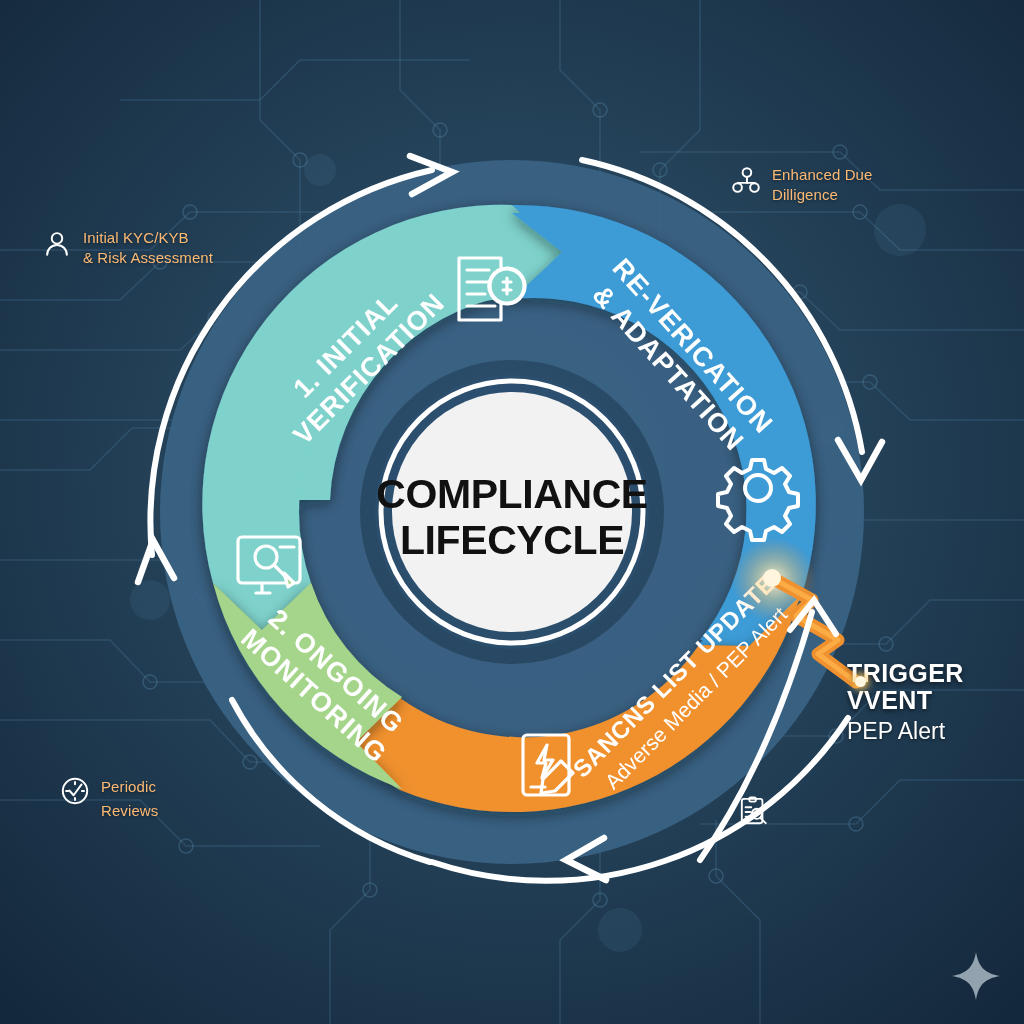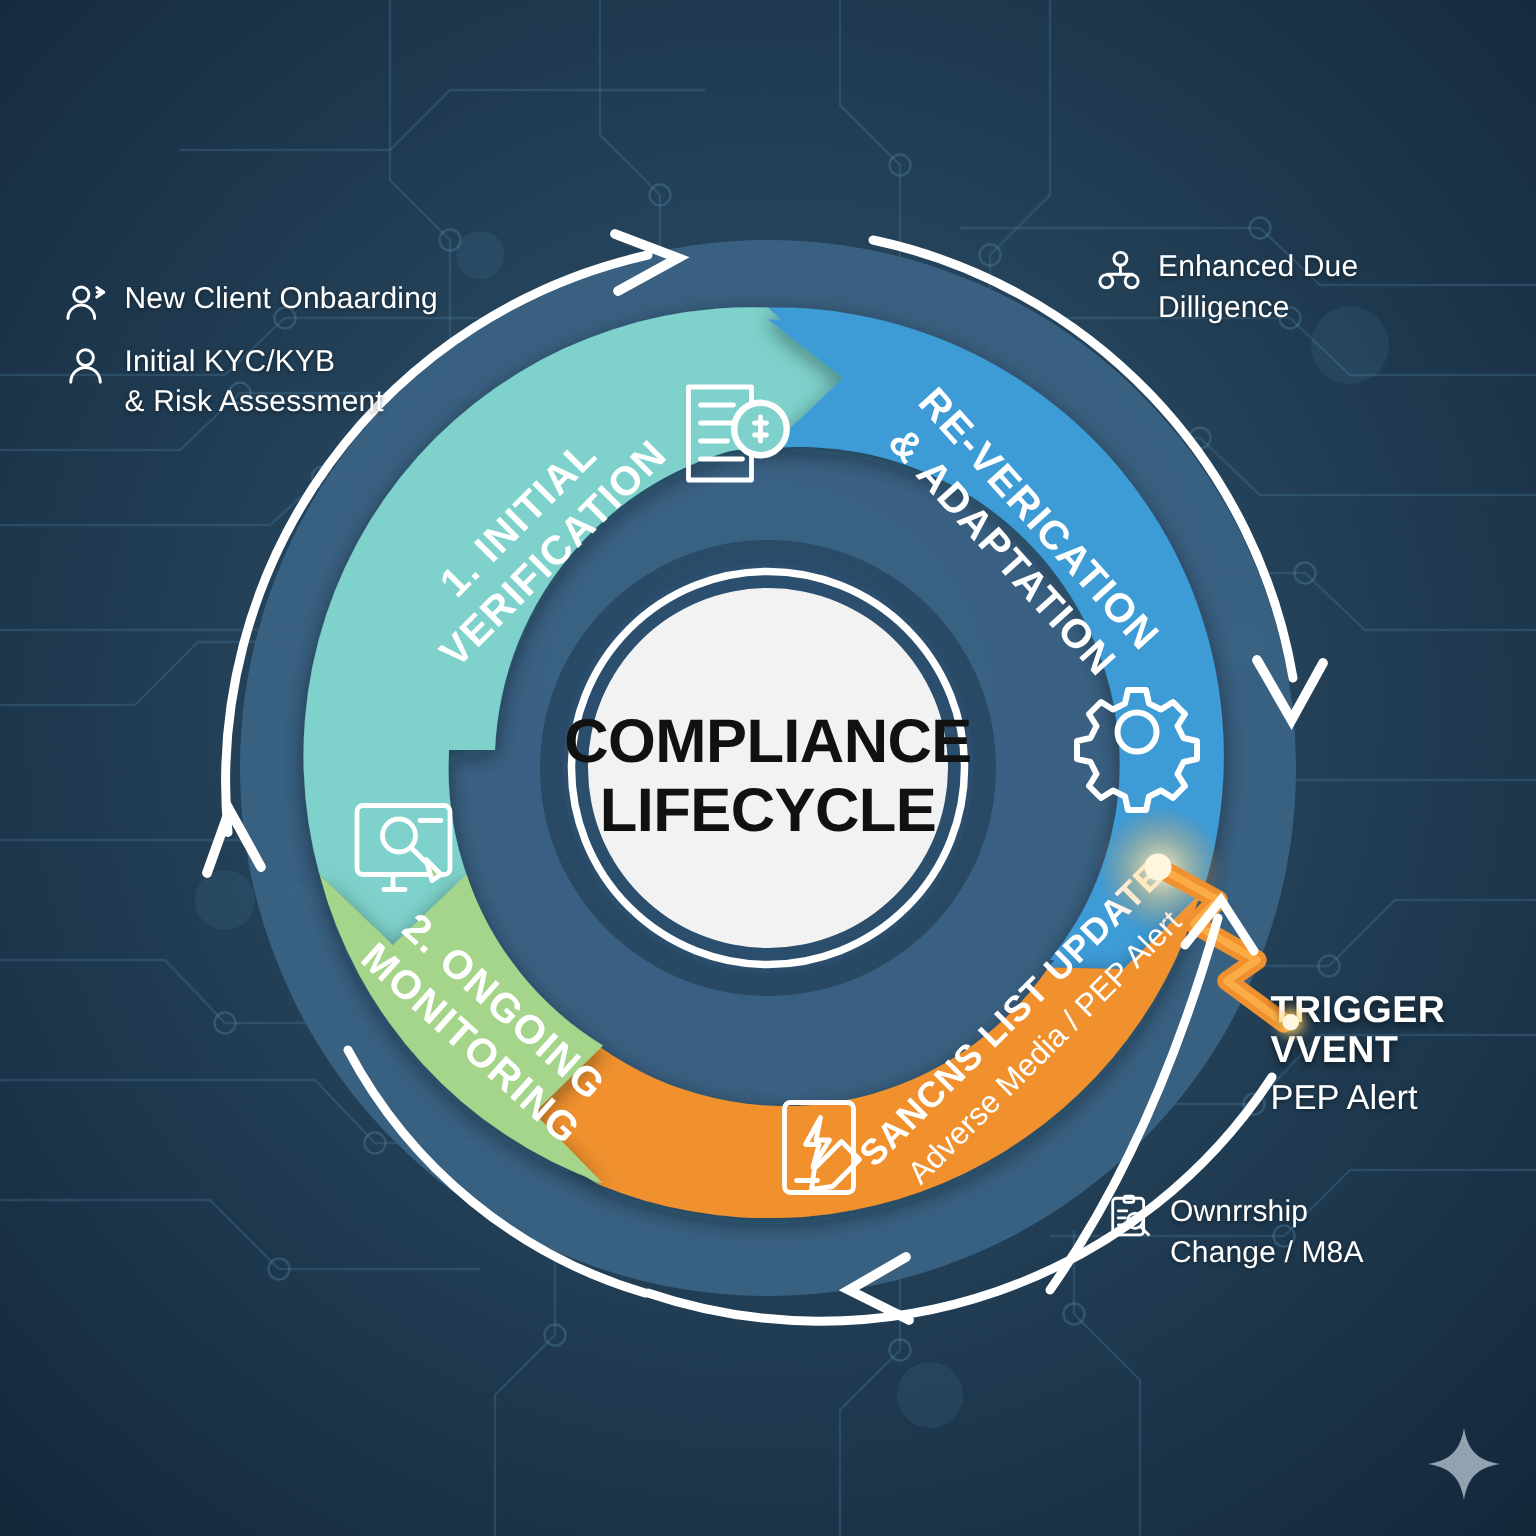--- a/index.html
+++ b/index.html
@@ -7,21 +7,21 @@
     width:1024px;height:1024px;overflow:hidden;
     font-family:"Liberation Sans", sans-serif;
     background:#1d3347;
   }
   #stage{position:relative;width:1024px;height:1024px;overflow:hidden;}
   #bg{position:absolute;inset:0;}
   #diagram{position:absolute;inset:0;}
   .anno{position:absolute;display:flex;align-items:flex-start;gap:11px;}
   .anno .ico{flex:0 0 auto;width:30px;height:30px;margin-top:1px;}
   .anno .txt{
-    color:#ffffff;font-size:20px;line-height:1.34;
+    color:#fdba74;font-size:15px;line-height:1.34;
     font-family:"Liberation Sans", sans-serif;
     letter-spacing:.1px;
     text-shadow:0 1px 3px rgba(0,0,0,.45);
     white-space:pre-line;
   }
   #anno-onboarding{left:42px;top:186px;}
   #anno-kyc{left:42px;top:228px;}
   #anno-edd{left:731px;top:165px;}
   #anno-ownership{left:739px;top:795px;}
   #anno-periodic{left:60px;top:775px;}
@@ -283,29 +283,20 @@
       <path d="M 772 578 L 812 600 L 796 616 L 838 640 L 818 654 L 856 682" fill="none" stroke="#ffb64d" stroke-width="5" stroke-linecap="round" stroke-linejoin="round" opacity=".75"></path>
       <circle cx="772" cy="578" r="9" fill="#fff6dd"></circle>
     </g>
 
     <g fill="none" stroke="#ffffff" stroke-width="6" stroke-linecap="round">
       <path d="M 700 860 Q 770 760 812 612"></path>
       <path d="M 790 630 L 814 600 L 836 634"></path>
     </g>
   </svg>
 
-  <div class="anno" id="anno-onboarding">
-    <svg class="ico" viewBox="0 0 32 32" fill="none" stroke="#ffffff" stroke-width="2.1" stroke-linecap="round" stroke-linejoin="round">
-      <circle cx="13" cy="10" r="5.4"></circle>
-      <path d="M3.5 27 a9.5 9.5 0 0 1 19 0"></path>
-      <path d="M24 5 l5 3.4 -5 3.4"></path>
-      <path d="M24.5 8.4 h4.2"></path>
-    </svg>
-    <div class="txt">New Client Onbaarding</div>
-  </div>
 
   <div class="anno" id="anno-kyc">
     <svg class="ico" viewBox="0 0 32 32" fill="none" stroke="#ffffff" stroke-width="2.1" stroke-linecap="round" stroke-linejoin="round">
       <circle cx="16" cy="10" r="5.6"></circle>
       <path d="M5.5 27.5 a10.5 10.5 0 0 1 21 0"></path>
     </svg>
     <div class="txt">Initial KYC/KYB
 &amp; Risk Assessment</div>
   </div>
 
@@ -322,24 +313,31 @@
   </div>
 
   <div class="anno" id="anno-ownership">
     <svg class="ico" viewBox="0 0 32 32" fill="none" stroke="#ffffff" stroke-width="2" stroke-linecap="round" stroke-linejoin="round">
       <rect x="3" y="3" width="22" height="26" rx="2.5"></rect>
       <rect x="11" y="1.5" width="7" height="4.5" rx="1.5"></rect>
       <path d="M7 12 h6 M7 17 h5 M7 22 h6"></path>
       <circle cx="19" cy="19" r="5.4"></circle>
       <path d="M23 23.5 l5.5 5.5"></path>
     </svg>
-    <div class="txt">Ownrrship
-Change / M8A</div>
-  </div>
-
+  </div>
+
+  <div class="anno" id="anno-periodic">
+    <svg class="ico" viewBox="0 0 32 32" fill="none" stroke="#ffffff" stroke-width="2.1" stroke-linecap="round" stroke-linejoin="round">
+      <circle cx="16" cy="16" r="13"></circle>
+      <path d="M16 6.5 v2.2 M16 23.4 v2.2 M6.5 16 h2.2 M23.4 16 h2.2"></path>
+      <path d="M10 15.5 l4.5 5 L 23 9"></path>
+    </svg>
+    <div class="txt">Periodic
+Reviews</div>
+  </div>
 
 
   <div id="trigger">
     <div class="t-title">TRIGGER
 VVENT</div>
     <div class="t-sub">PEP Alert</div>
   </div>
   <div class="spark-dot"></div>
 
   <svg id="sparkle" viewBox="0 0 52 52">

